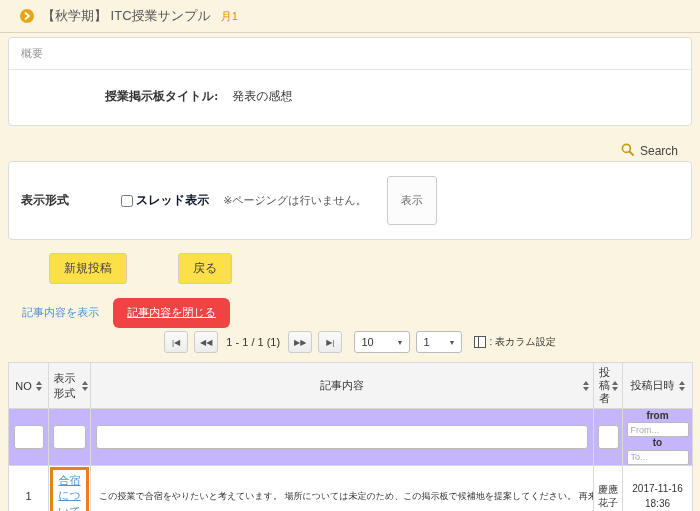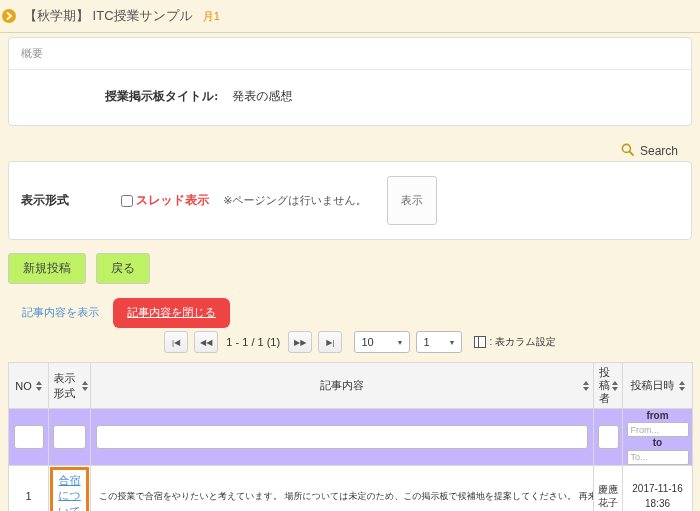--- a/index.html
+++ b/index.html
@@ -2,21 +2,21 @@
 <html><head>
 <meta charset="utf-8">
 <style>
   * { margin:0; padding:0; box-sizing:border-box; }
   html,body { width:700px; height:511px; }
   body {
     font-family:"Liberation Sans","DejaVu Sans",sans-serif;
     background:#fbf4e1; color:#444; font-size:12px; overflow:hidden;
   }
   
-  .topbar { height:33px; display:flex; align-items:center; padding-left:2px;
+  .topbar { height:33px; display:flex; align-items:center; padding-left:20px;
             border-bottom:1px solid #d9d2bf; }
   .crumb-circle { width:14px; height:14px; border-radius:50%; background:#e8a516;
             display:flex; align-items:center; justify-content:center; margin-right:8px; flex:0 0 auto;}
   .page-title { font-size:13px; color:#555; }
   .period-badge { font-size:11px; color:#f08300; margin-left:10px; }
   
   .panel { background:#fff; border:1px solid #ddd; border-radius:4px; margin:0 8px; }
   .panel-overview { margin-top:4px;font-family:Liberation Serif, serif; }
   .panel-head { padding:8px 12px; font-size:11px; color:#999; border-bottom:1px solid #e8e8e8; }
   .panel-body { padding:18px 12px 20px; }
@@ -25,28 +25,28 @@
   .field-value { font-size:12px; color:#333; margin-left:14px; }
   
   .search-row { display:flex; justify-content:flex-end; align-items:center;
             margin:16px 22px 2px 0; height:17px; cursor:pointer; }
   .search-label { font-size:12px; color:#444; margin-left:6px; }
   
   .panel-display { margin-top:2px; }
   .display-row { display:flex; align-items:center; padding:14px 12px; }
   .display-label { font-weight:bold; font-size:12px; color:#333; width:100px; }
   .chk { width:12px; height:12px; margin-right:3px; }
-  .chk-label { font-weight:bold; font-size:12px; color:#ef4444; }
+  .chk-label { font-weight:bold; font-size:12px; color:#0f172a; }
   .display-note { font-size:11px; color:#555; margin-left:14px; }
   .btn-small { margin-left:20px; padding:16px 13px; font-size:11px; color:#666;
             background:#fcfcfc; border:1px solid #ccc; border-radius:3px; cursor:pointer; }
   
   .btn-row { display:flex; gap:10px; margin:13px 0 0 8px; }
-  .btn { padding:6px 14px; font-size:12px; color:#444; background:#bef264;
-         border:1px solid #ccc; border-radius:3px; cursor:pointer; }
+  .btn { padding:6px 14px; font-size:12px; color:#444; background:#fde047;
+         border:1px solid #ccc; border-radius:3px; cursor:pointer;margin-left:41px; }
   
   .tab-row { display:flex; margin:14px 0 0 8px; height:30px; }
   .tab { padding:7px 14px; font-size:11px; cursor:pointer; }
   .tab-inactive { color:#4a90d2; background:transparent; }
   .tab-active { color:#fff; background:#ef4444; border-radius:6px;text-decoration:underline; }
   
   .pag-row { display:flex; align-items:center; margin:2px 0 0 164px; height:24px; gap:6px; }
   .pag-btn { min-width:24px; height:22px; padding:0 5px; font-size:8px; color:#555;
              background:linear-gradient(#fafafa,#ededed); border:1px solid #ccc;
              border-radius:3px; cursor:pointer; display:flex; align-items:center; justify-content:center; }

